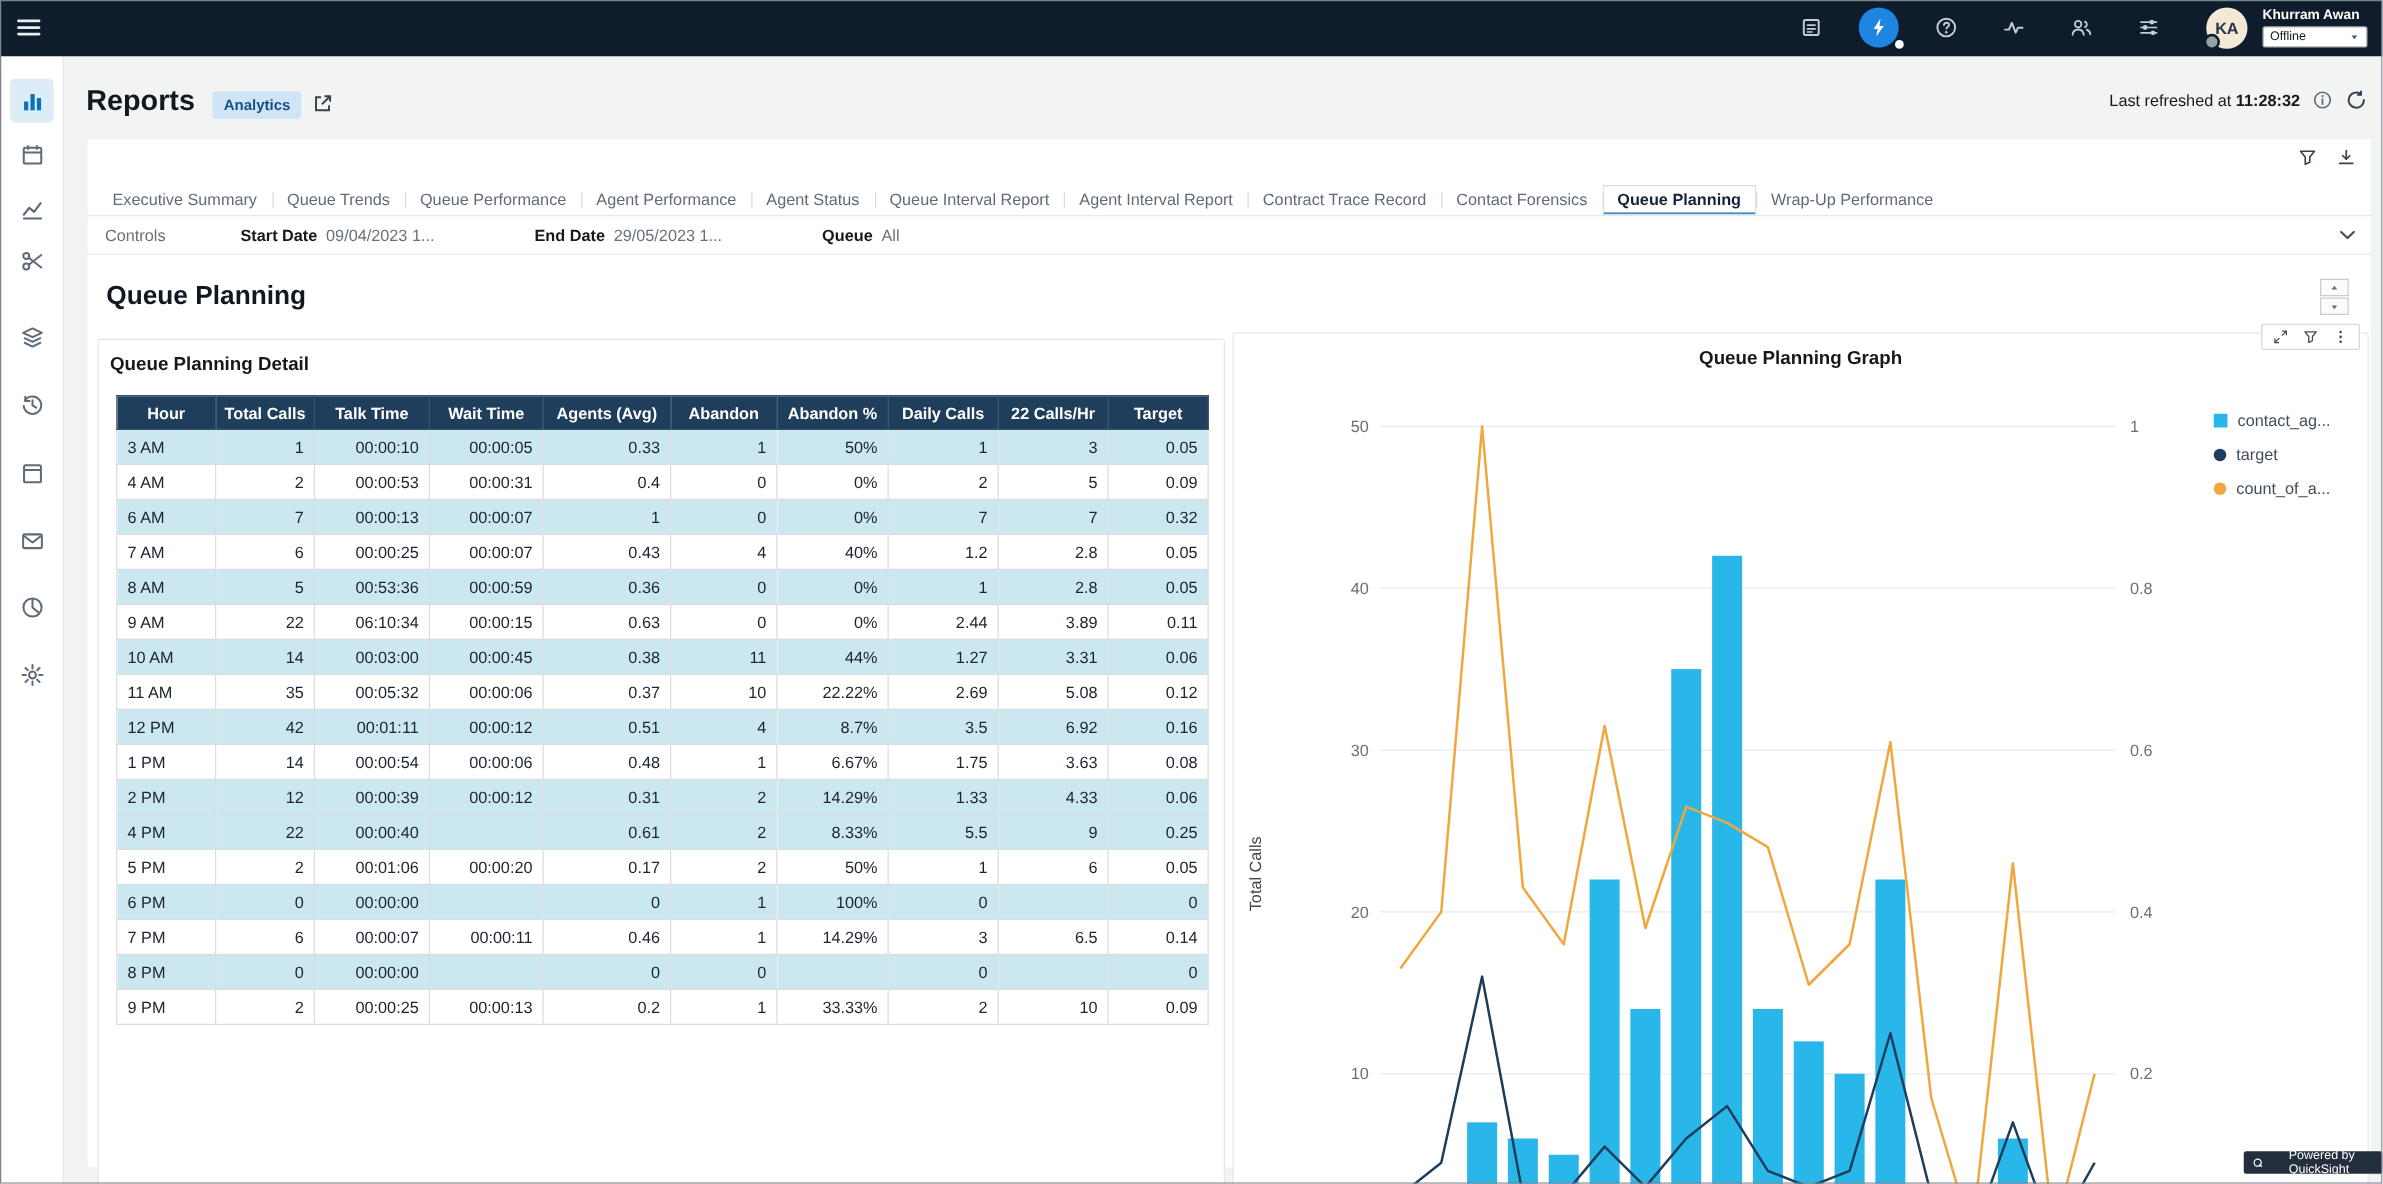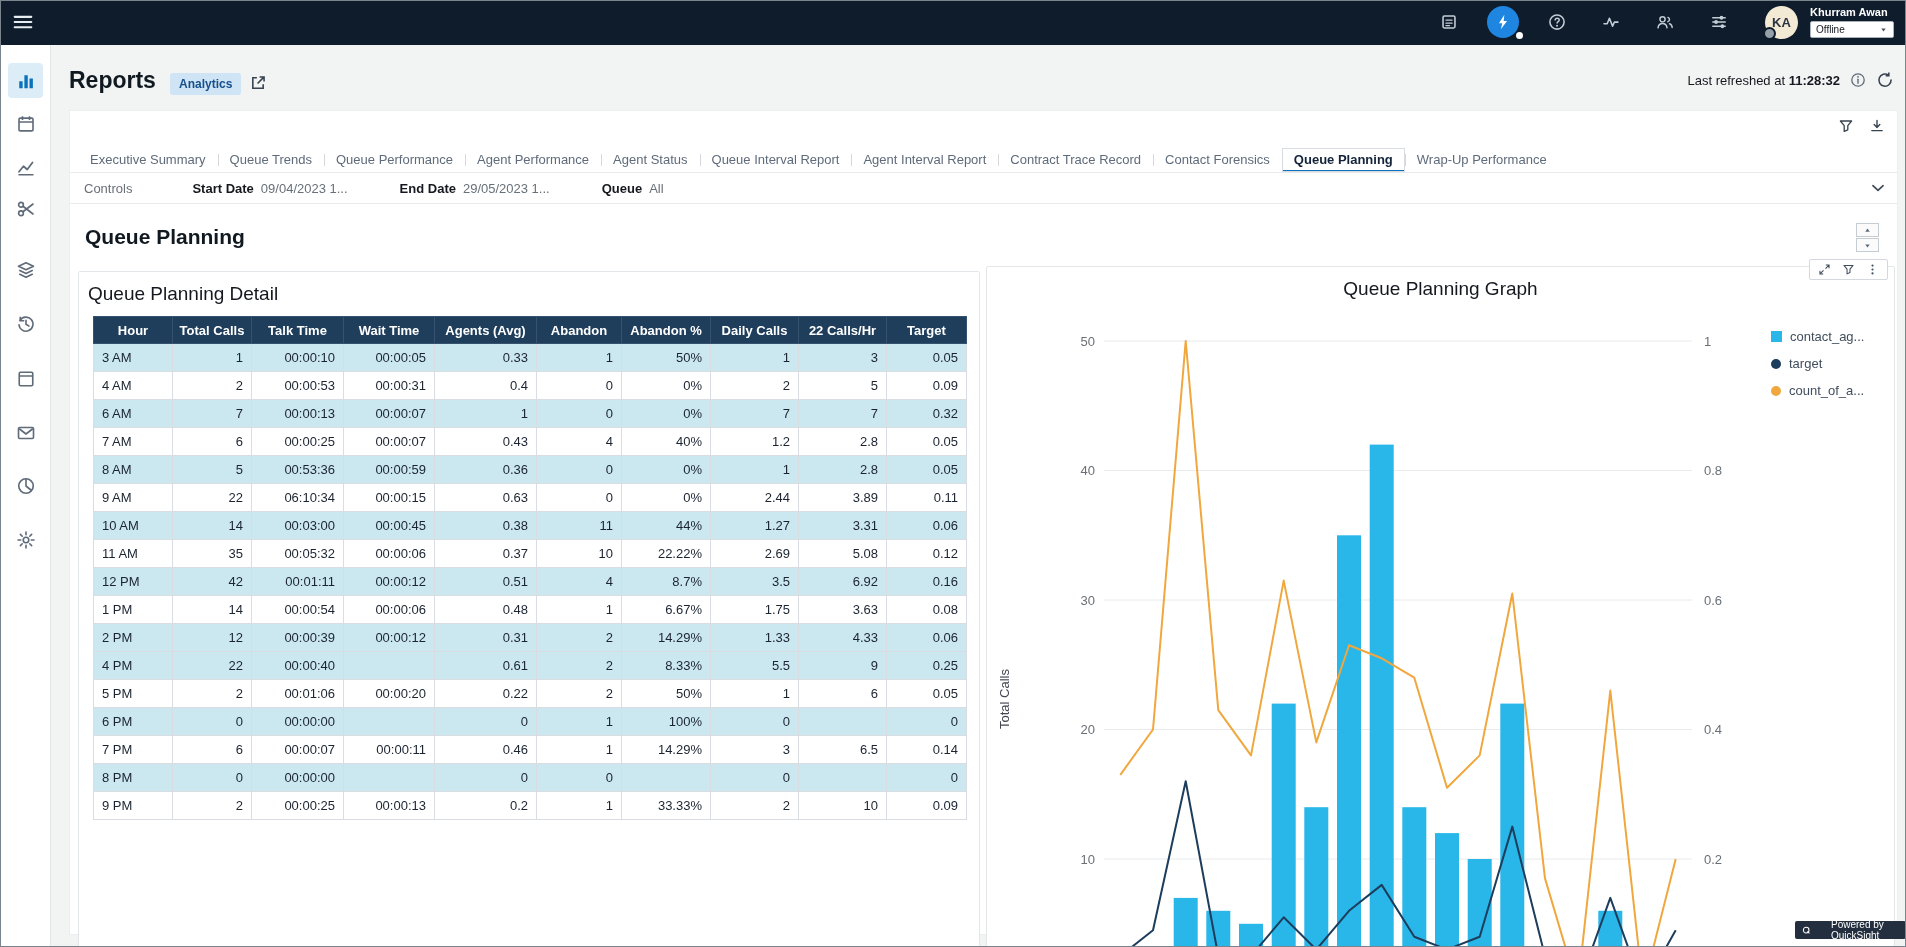--- a/index.html
+++ b/index.html
@@ -51,36 +51,36 @@
   .panel-tools .icn{cursor:pointer}
 
   .tabs{position:absolute;top:37px;left:0;right:0;height:25px;display:flex;padding-left:8px;border-bottom:1px solid #e7e9eb}
   .tab{font-size:13px;color:#5f6b7a;padding:0 12px;line-height:24px;position:relative;white-space:nowrap;cursor:pointer}
   .tab + .tab::before{content:"";position:absolute;left:0;top:6px;height:12px;width:1px;background:#d5d9dd}
   .tab.active{color:#13233a;font-weight:bold;box-shadow:inset 0 0 0 1px #d9dde1,inset 0 -2px 0 #0a72bb;background:#fff}
 
   .controls{position:absolute;top:62px;left:0;right:0;height:31px;display:flex;align-items:center;
     padding:0 10px 0 14px;border-bottom:1px solid #e7e9eb;font-size:13px}
   .c-label{color:#687078}
-  .filters{display:flex;gap:52px;margin-left:60px}
+  .filters{display:flex;gap:80px;margin-left:60px}
   .filter{display:flex;gap:7px;cursor:pointer}
   .f-label{font-weight:bold;color:#15191f}
   .f-value{color:#687078}
   .ctrl-chevron{margin-left:auto;color:#414d5c;cursor:pointer}
 
   .sheet-title{position:absolute;left:15px;top:114px;font-size:21px;font-weight:bold;color:#101820}
   .spinner{position:absolute;left:1786px;top:112px;width:23px}
   .spin-btn{width:23px;height:14px;border:1px solid #c6cdd2;background:#fbfbfb;display:flex;align-items:center;
     justify-content:center;color:#5f6b7a;cursor:pointer}
   .spin-btn + .spin-btn{margin-top:1px}
 
   .card{position:absolute;background:#fff;border:1px solid #e3e7ea;border-radius:2px}
   .card-detail{left:8px;top:160px;width:902px;height:677px}
   .card-graph{left:916px;top:155px;width:909px;height:690px}
-  .card-title{position:absolute;left:9px;top:11px;font-size:19px;font-weight:normal;color:#15191f}
+  .card-title{position:absolute;left:9px;top:11px;font-size:15px;font-weight:bold;color:#15191f}
   .card-title.center{left:0;right:0;text-align:center}
 
   
   .table-wrap{position:absolute;left:14px;top:44px}
   #detail-table{border-collapse:collapse;table-layout:fixed;width:873px;font-size:13px;color:#1b2430}
   #detail-table th{background:#1f3e5c;color:#fff;font-weight:bold;height:27px;border:1px solid #35526f;
     font-size:13px;padding:0 5px;text-align:center;cursor:pointer}
   #detail-table td{height:28px;border:1px solid #d9dde1;padding:0 8px;overflow:hidden;white-space:nowrap}
   #detail-table tr.alt td{background:#cbe8f1}
   #detail-table td.num{text-align:right}
@@ -504,21 +504,21 @@
               <td class="num">8.33%</td>
               <td class="num">5.5</td>
               <td class="num">9</td>
               <td class="num">0.25</td>
             </tr>
             <tr class="">
               <td class="hour">5 PM</td>
               <td class="num">2</td>
               <td class="num">00:01:06</td>
               <td class="num">00:00:20</td>
-              <td class="num">0.22</td>
+              <td class="num">0.17</td>
               <td class="num">2</td>
               <td class="num">50%</td>
               <td class="num">1</td>
               <td class="num">6</td>
               <td class="num">0.05</td>
             </tr>
             <tr class="alt">
               <td class="hour">6 PM</td>
               <td class="num">0</td>
               <td class="num">00:00:00</td>

